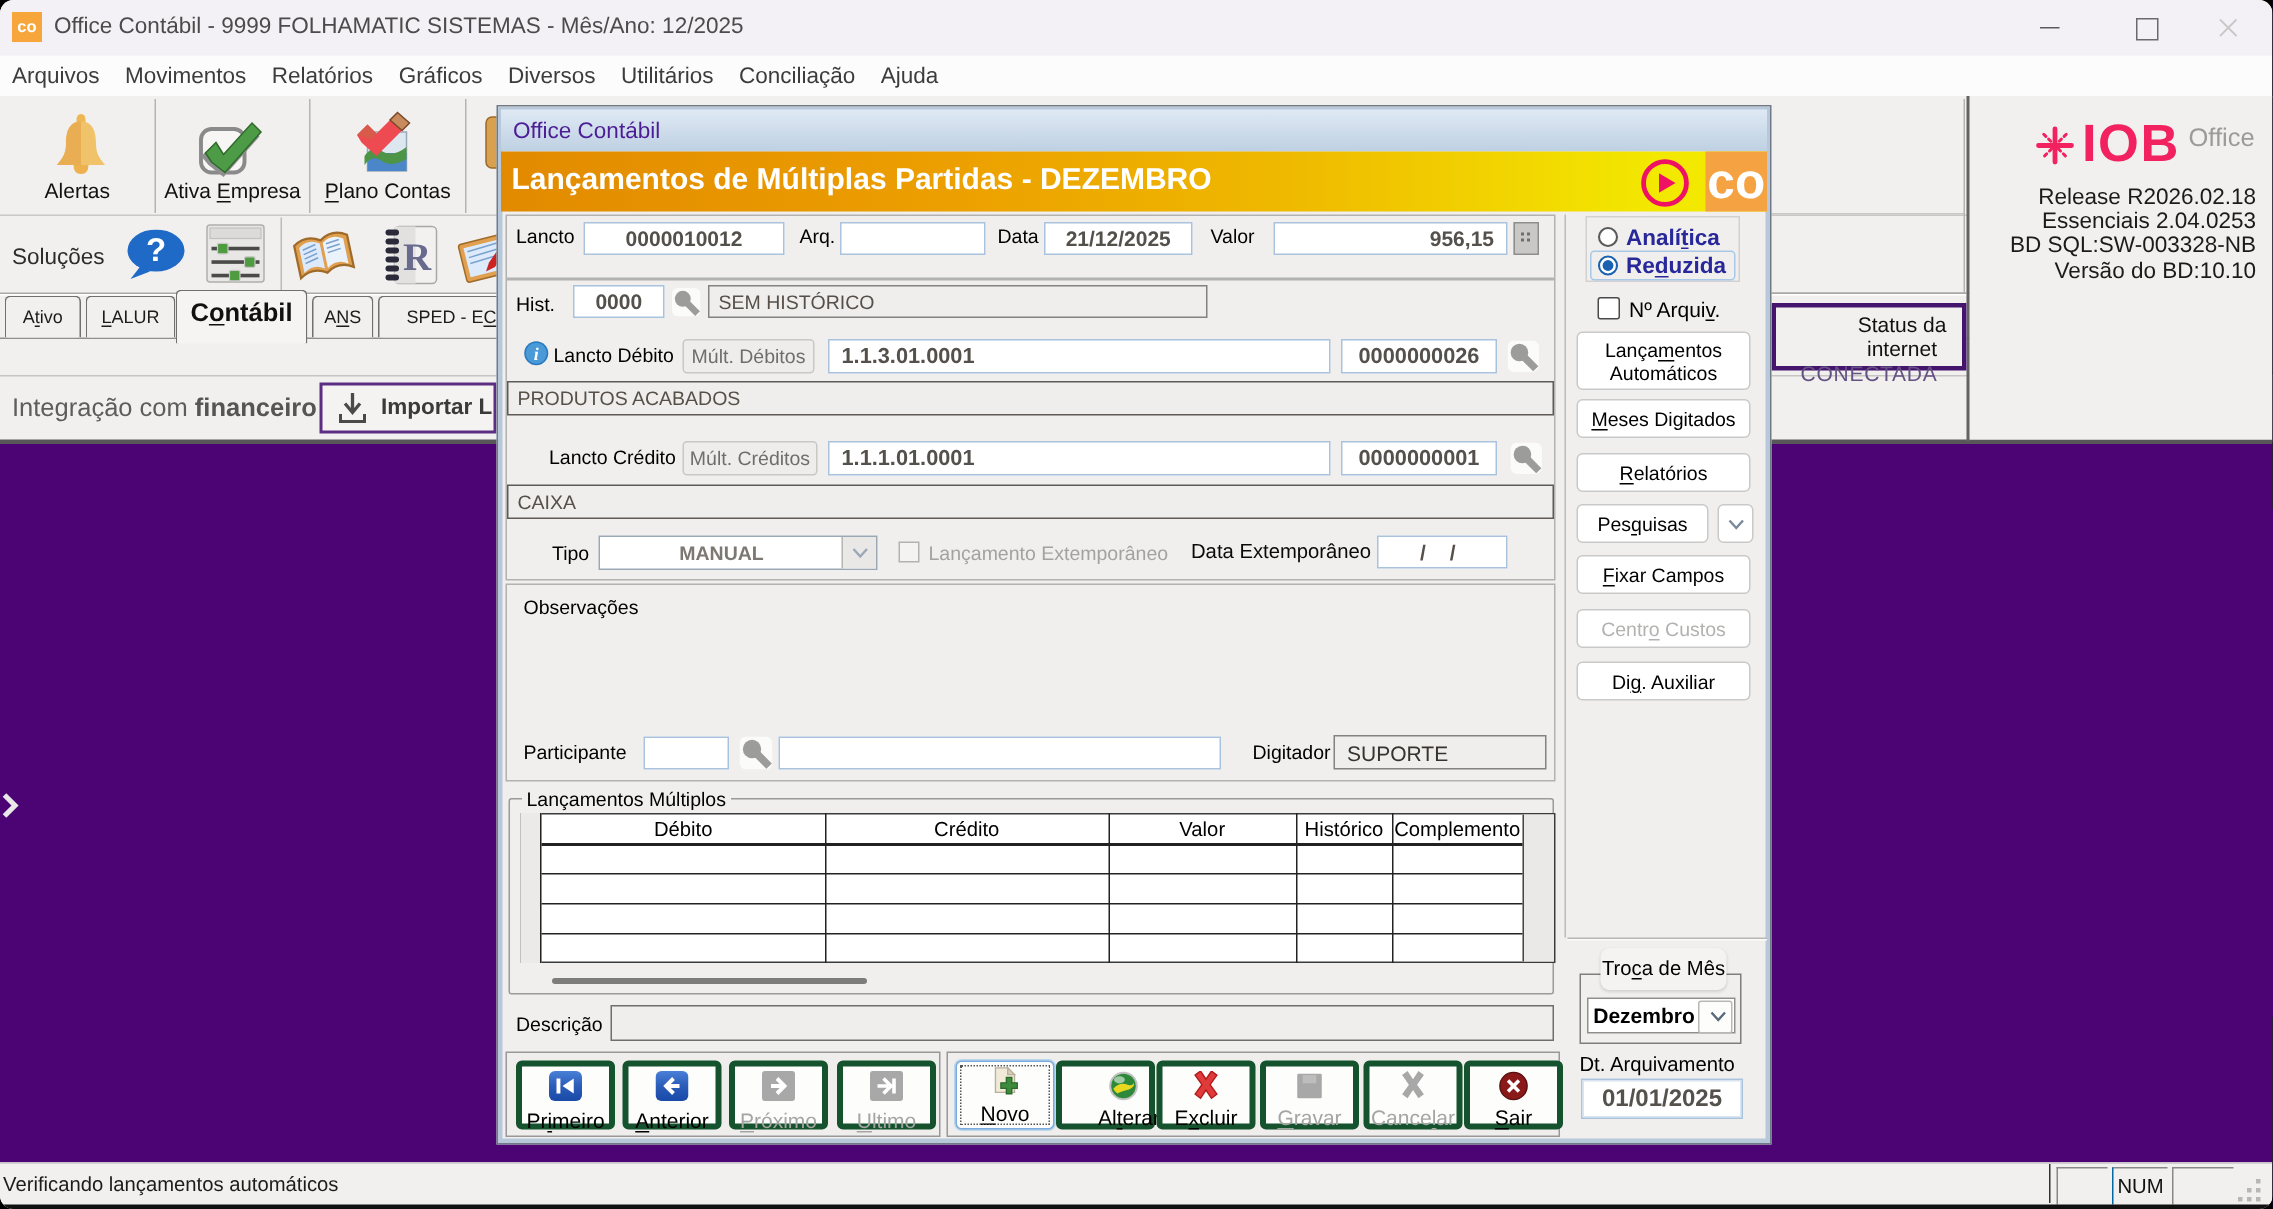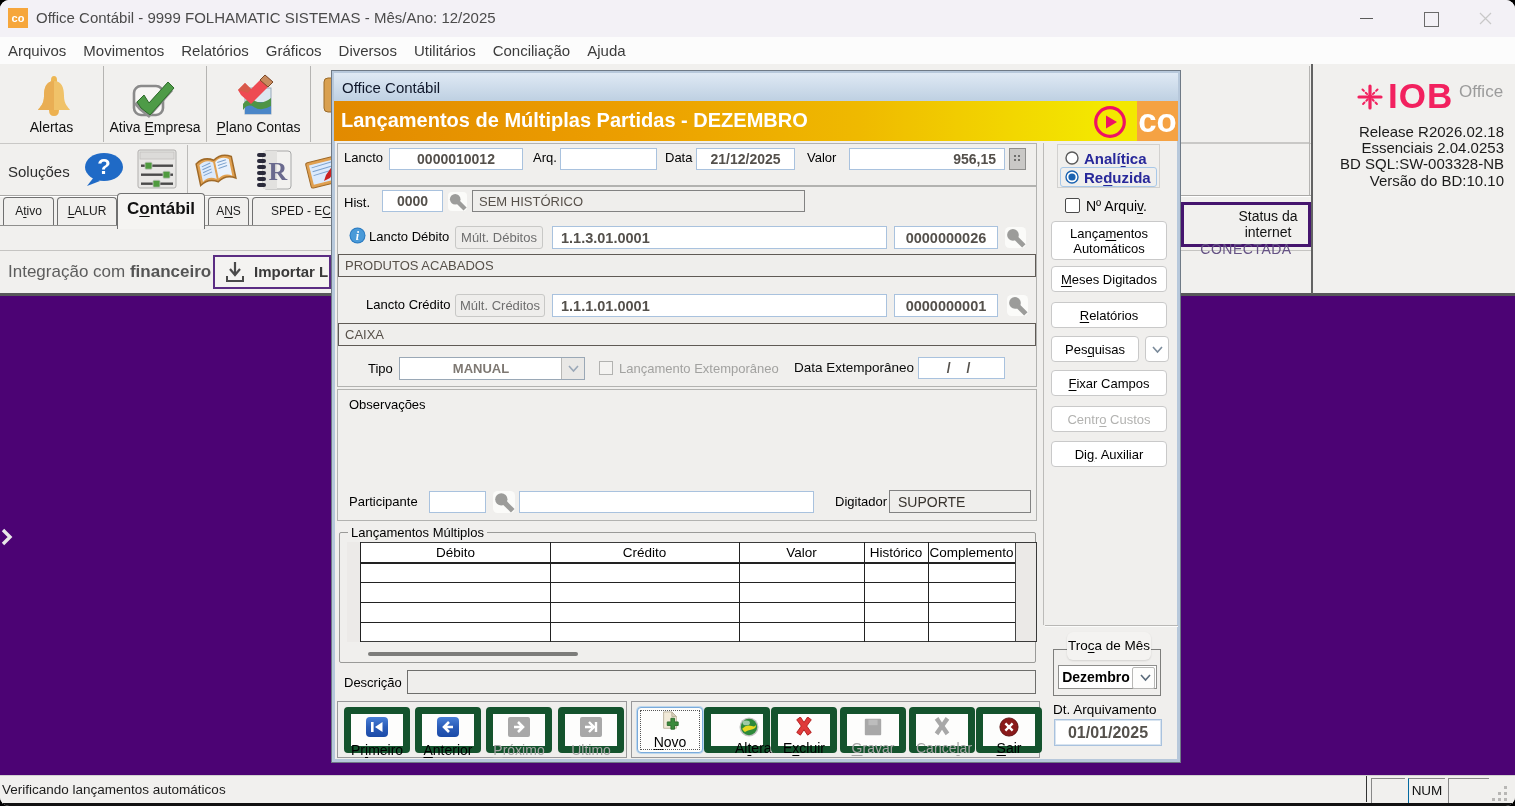--- a/index.html
+++ b/index.html
@@ -4,21 +4,21 @@
 <style>
 html,body{margin:0;padding:0;background:#000;}
 #scr{position:relative;width:1515px;height:806px;background:#000;overflow:hidden;font-family:"Liberation Sans",sans-serif;}
 #win{position:absolute;left:0;top:0;width:1515px;height:806px;background:#f1f0ee;border-radius:9px;overflow:hidden;}
 .abs{position:absolute;}
 .lbl{position:absolute;font-size:13px;color:#000;white-space:nowrap;}
 .fld{position:absolute;background:#fff;border:1px solid #a9c2de;box-sizing:border-box;font-weight:bold;color:#54504b;font-size:14px;display:flex;align-items:center;white-space:nowrap;}
 .ro{background:#efeeec;border:1px solid #828282;}
 .bar{position:absolute;background:#efeeec;border:1px solid #5f5a55;box-sizing:border-box;color:#575049;font-size:13px;display:flex;align-items:center;padding-left:6px;}
 .sbtn{position:absolute;background:#fff;border:1px solid #c9c9c9;border-radius:4px;box-sizing:border-box;font-size:13px;color:#000;display:flex;align-items:center;justify-content:center;text-align:center;line-height:15px;}
-.nbtn{position:absolute;width:66px;height:46px;background:#fdfdfc;border:7px solid #14532d;border-radius:4px;box-sizing:border-box;text-align:center;font-size:14px;color:#000;}
+.nbtn{position:absolute;width:66px;height:46px;background:#fdfdfc;border:4px solid #14532d;border-radius:4px;box-sizing:border-box;text-align:center;font-size:14px;color:#000;}
 .nbtn .ic{margin:3px auto 0;width:22px;height:20px;}
 .nbtn .tx{margin-top:2px;font-size:14px;}
 .dis{color:#a5a5a5;}
 u{text-decoration-thickness:1px;text-underline-offset:2px;}
 .mag{position:absolute;}
 .tab{height:28px;background:#f1f0ee;border:1px solid #707070;border-bottom:none;border-radius:4px 4px 0 0;box-sizing:border-box;font-size:12px;color:#1c1c1c;text-align:center;line-height:26px;}
 .tabA{height:36px;background:#f5f4f2;border:1px solid #707070;border-bottom:none;border-radius:4px 4px 0 0;box-sizing:border-box;font-size:17px;font-weight:bold;color:#111;text-align:center;line-height:30px;z-index:3;}
 .mbtn{background:#eeedeb;border:1px solid #c8c8c6;border-radius:3px;box-sizing:border-box;font-size:13px;color:#6e6e6e;text-align:center;line-height:21px;}
 </style>
 </head>
@@ -181,21 +181,21 @@
           <rect x="12" y="12" width="3" height="3"></rect>
           <rect x="6" y="6" width="3" height="3"></rect>
           <rect x="6" y="12" width="3" height="3"></rect>
           <rect x="0" y="12" width="3" height="3"></rect>
         </g>
       </svg>
 
   <div id="dlg" class="abs" style="left:331px;top:70px;width:850px;height:693px;background:#f0efed;border:1px solid #6f7a86;box-sizing:border-box;box-shadow:inset 0 0 0 3px #b7c8db;">
     
     <div class="abs" style="left:2px;top:2px;width:844px;height:28px;background:linear-gradient(#dfe9f4,#bed0e2);"></div>
-    <div class="abs" style="left:10px;top:8px;font-size:15px;color:#0f172a;">Office Contábil</div>
+    <div class="abs" style="left:10px;top:8px;font-size:15px;color:#4c1d95;">Office Contábil</div>
     
     <div class="abs" style="left:2px;top:30px;width:844px;height:40px;background:linear-gradient(90deg,#e28a00 0%,#ec9f00 35%,#efb900 62%,#f2d600 80%,#f3e800 91%);"></div>
     <div class="abs" style="left:9px;top:38px;font-size:20px;font-weight:bold;color:#fff;">Lançamentos de Múltiplas Partidas - DEZEMBRO</div>
     <svg class="abs" style="left:760px;top:33px" width="36" height="36" viewBox="0 0 36 36">
       <circle cx="18" cy="18" r="14.3" fill="none" stroke="#ef1164" stroke-width="3.2"></circle>
       <path d="M14 11.5 L25 18 L14 24.5 Z" fill="#ef1164"></path>
     </svg>
     <div class="abs" style="left:805px;top:30px;width:41px;height:40px;background:#f5a243;color:#fff;font-size:33px;font-weight:bold;display:flex;align-items:center;justify-content:center;">co</div>
     
     <div class="abs" style="left:5px;top:72px;width:700px;height:43px;border:1px solid #b2b2b0;box-sizing:border-box;"></div>

